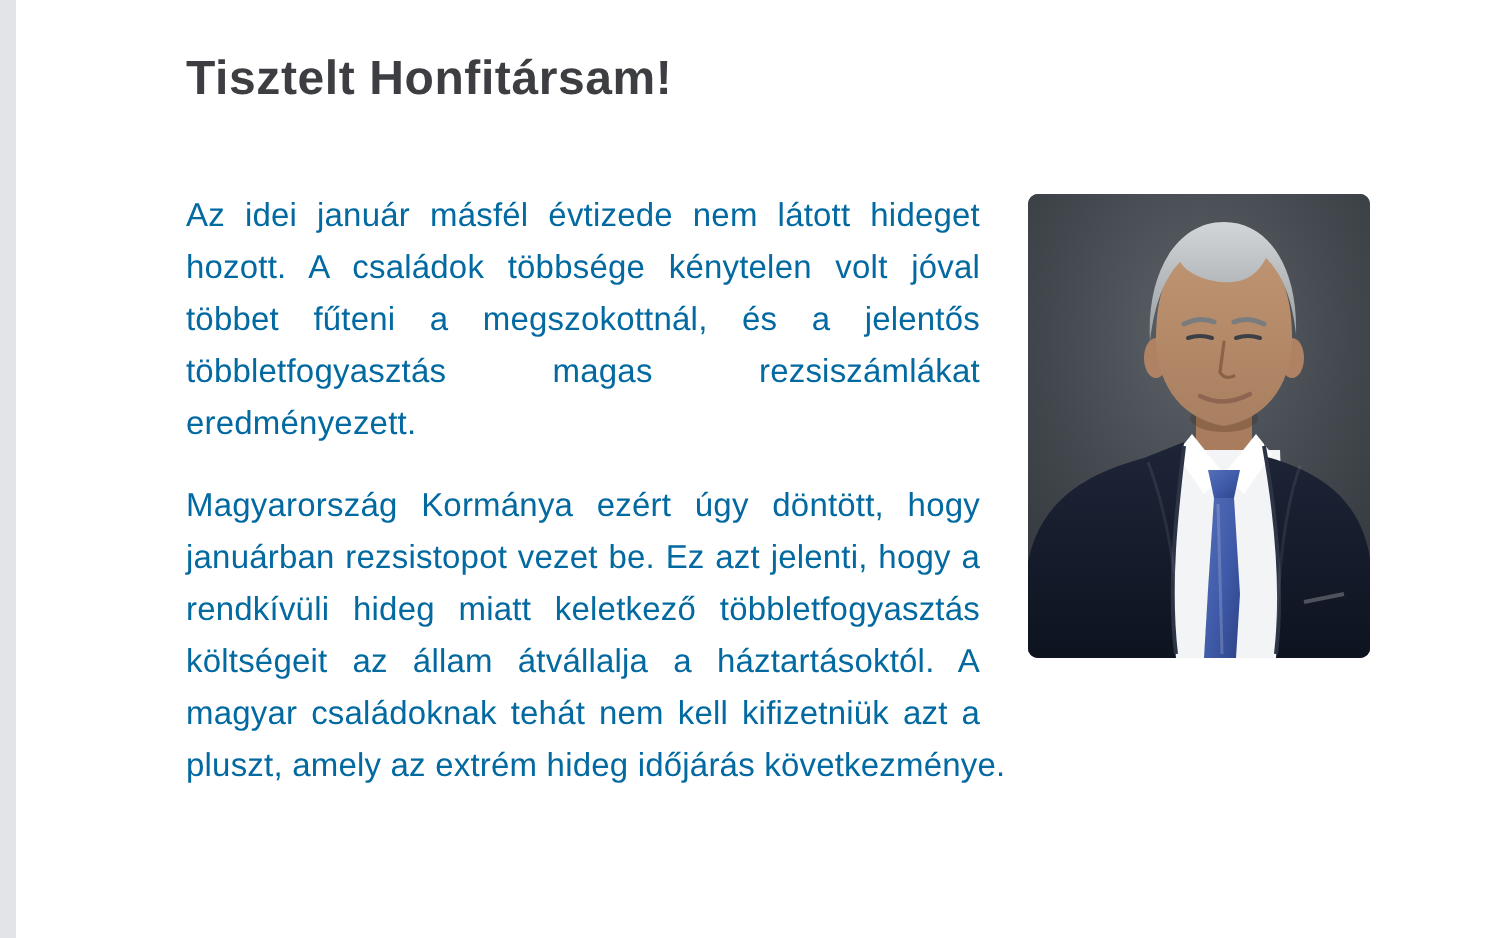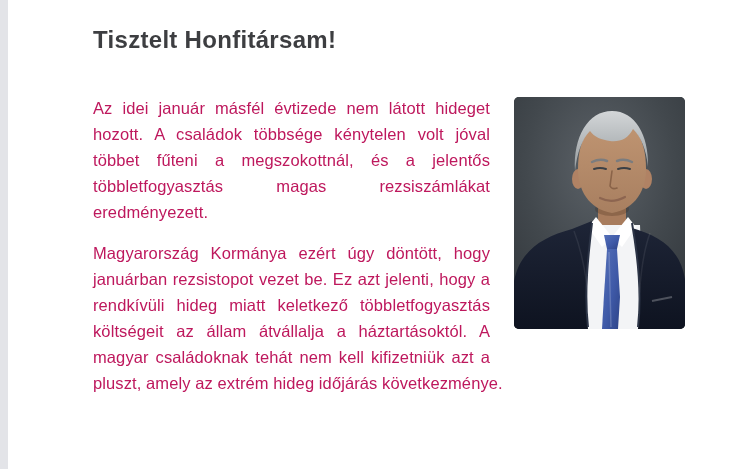--- a/index.html
+++ b/index.html
@@ -42,21 +42,21 @@
     margin: 2px 0 30px 24px;
     border-radius: 5px;
     overflow: hidden;
     background: #3c4247;
   }
   .portrait svg { display: block; width: 100%; height: 100%; }
   .letter-body p {
     margin: 0 0 15px 0;
     font-size: 16.5px;
     line-height: 26px;
-    color: #be185d;
+    color: #0369a1;
     text-align: justify;
     letter-spacing: 0.1px;
     hyphens: none;
   }
 </style>
 </head>
 <body>
 
 <div class="page">
   <div class="left-gutter"></div>

